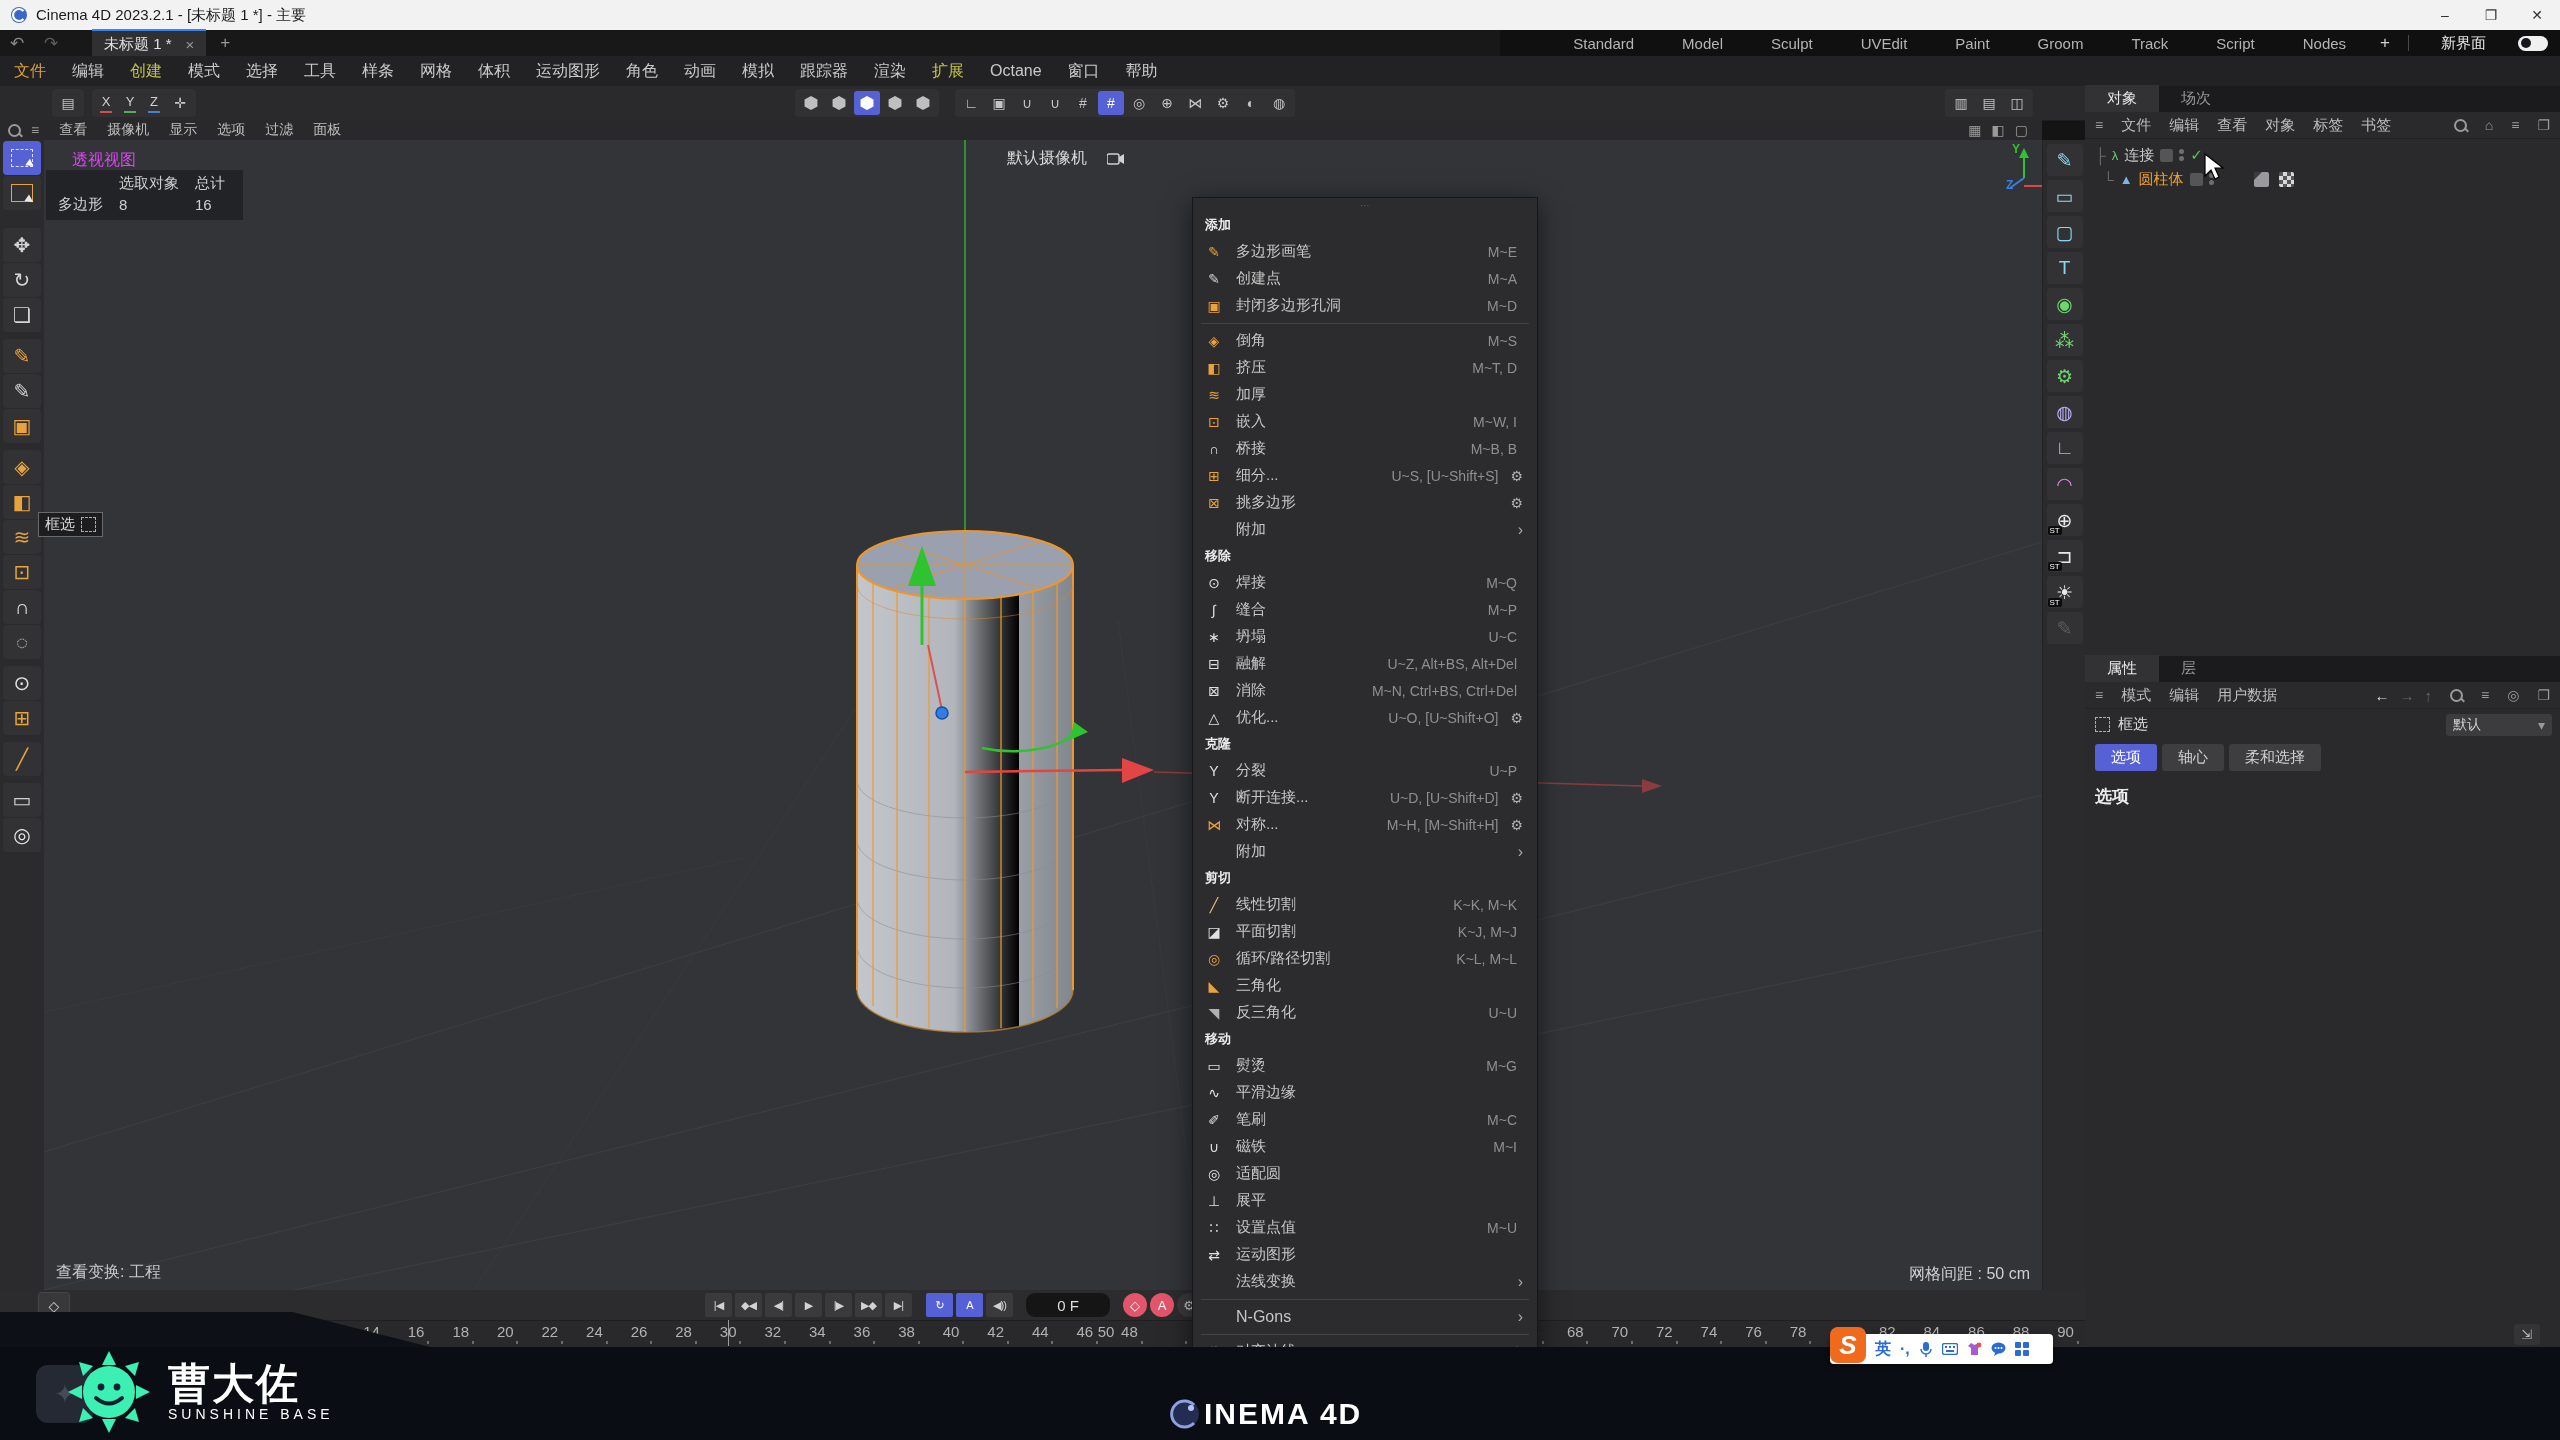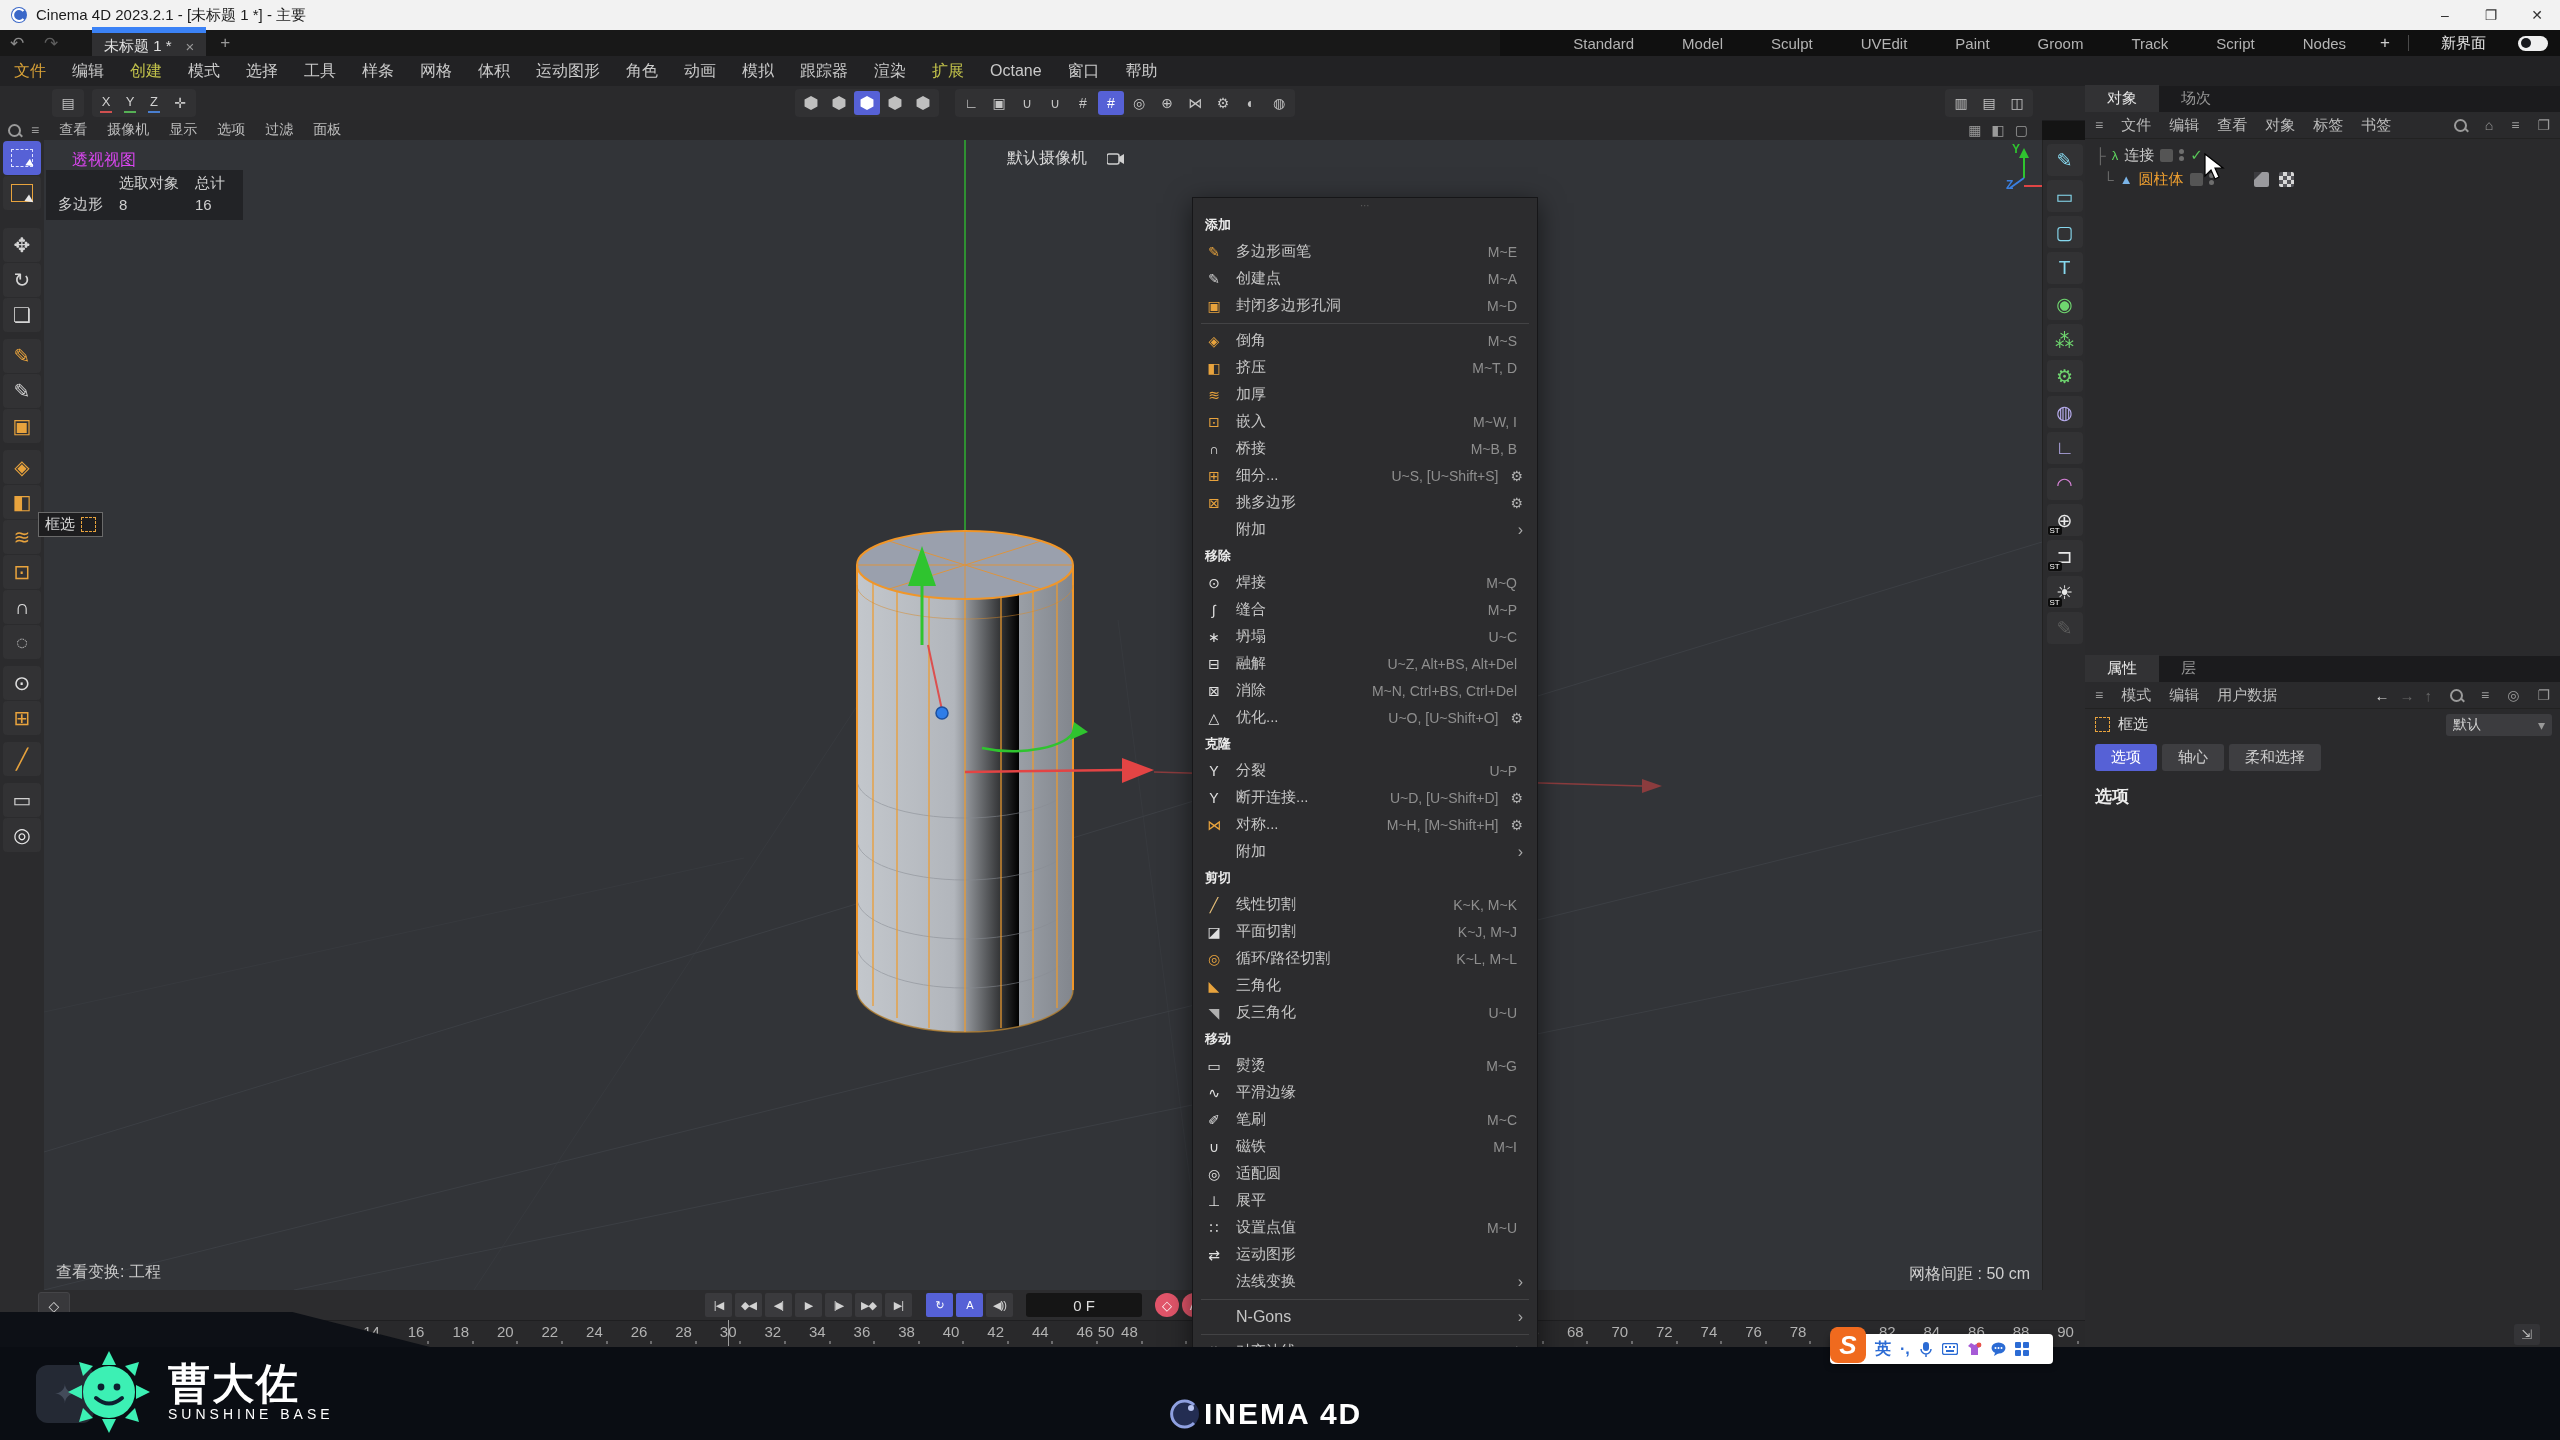--- a/index.html
+++ b/index.html
@@ -7,21 +7,21 @@
        font-family:"Liberation Sans","DejaVu Sans",sans-serif;
        -webkit-font-smoothing:antialiased;color:#c8c8c8;font-size:15px;}
   .abs{position:absolute;}
   
   #titlebar{left:0;top:0;width:2560px;height:30px;background:#f2f2f2;color:#1c1c1c;
             display:flex;align-items:center;padding-left:10px;box-sizing:border-box;font-size:15px;}
   #titlebar .wbtn{position:absolute;top:0;width:46px;height:30px;display:flex;align-items:center;justify-content:center;color:#333;font-size:14px;}
   
   #tabrow{left:0;top:30px;width:2560px;height:26px;background:#181818;display:flex;align-items:center;}
   .histicon{width:34px;text-align:center;font-size:17px;color:#8a8a8a;}
-  #doctab{height:26px;background:#303032;display:flex;align-items:center;padding:0 12px;margin-left:24px;color:#e0e0e0;gap:14px;border-top:6px solid #3b82f6;}
+  #doctab{height:26px;background:#303032;display:flex;align-items:center;padding:0 12px;margin-left:24px;color:#e0e0e0;gap:14px;border-top:2px solid #3b82f6;}
   #addtab{color:#9a9a9a;font-size:17px;margin-left:14px;}
   #layouttabs{position:absolute;left:1500px;top:0;height:26px;width:1060px;display:flex;align-items:center;justify-content:flex-end;gap:0;background:#101010;}
   .ltab{padding:0 24px;color:#b4b4b4;font-size:15px;}
   .ltab-add{color:#cfcfcf;font-size:17px;padding:0 10px;}
   .ltab-div{width:1px;height:16px;background:#4a4a4a;margin:0 8px;}
   #newui-toggle{width:30px;height:15px;border-radius:8px;background:#f0f0f0;margin:0 12px 0 8px;position:relative;}
   #newui-toggle::after{content:"";position:absolute;left:3px;top:2.5px;width:10px;height:10px;border-radius:50%;background:#16181c;}
   
   #menubar{left:0;top:56px;width:2560px;height:30px;background:#222224;display:flex;align-items:center;padding-left:14px;box-sizing:border-box;}
   .mb-item{margin-right:26px;color:#c9c9c9;font-size:16px;}
@@ -106,21 +106,21 @@
   .cm-sep{height:8px;position:relative;}
   .cm-sep::after{content:"";position:absolute;left:8px;right:8px;top:4px;height:1px;background:#434345;}
   
   #timeline{left:0;top:1290px;width:2085px;height:30px;background:#2c2c2e;}
   #ruler{left:0;top:1320px;width:2085px;height:27px;background:#29292b;border-top:1px solid #1f1f21;}
   .rnum{position:absolute;top:2px;font-size:15px;color:#b2b2b2;transform:translateX(-50%);}
   .rtick{position:absolute;top:20px;width:2px;height:3px;background:#6c6c6e;}
   #playcluster{position:absolute;left:705px;top:3px;display:flex;align-items:center;gap:3px;}
   .trbtn{width:27px;height:24px;background:#3a3a3d;border-radius:2px;display:flex;align-items:center;justify-content:center;font-size:11px;color:#d2d2d2;letter-spacing:-1px;}
   .trbtn.blue{background:#5661d6;color:#fff;}
-  #framefield{width:116px;height:24px;background:#151515;border-radius:3px;color:#dcdcdc;display:flex;align-items:center;justify-content:center;font-size:15px;margin:0 10px;}
+  #framefield{width:84px;height:24px;background:#151515;border-radius:9px;color:#dcdcdc;display:flex;align-items:center;justify-content:center;font-size:15px;margin:0 10px;}
   .redbtn{width:24px;height:24px;border-radius:50%;background:#e2556a;color:#fff;display:flex;align-items:center;justify-content:center;font-size:13px;}
   .darkbtn{width:24px;height:24px;border-radius:50%;background:#3a3a3d;color:#cfcfcf;display:flex;align-items:center;justify-content:center;font-size:13px;}
   #tl-diamond{position:absolute;left:38px;top:2px;width:30px;height:26px;background:#38383b;border:1px solid #454548;border-radius:3px;color:#d5d5d5;display:flex;align-items:center;justify-content:center;font-size:14px;}
   #tl-corner{position:absolute;right:20px;top:1324px;width:26px;height:21px;background:#343437;border-radius:3px;color:#bdbdbd;display:flex;align-items:center;justify-content:center;font-size:13px;}
   #ruler-marker{position:absolute;top:1320px;width:1px;height:26px;background:#b9b9b9;opacity:.8;}
   #ruler-shade{left:0;top:1312px;width:430px;height:35px;background:#0d1016;clip-path:polygon(0 0,68% 0,100% 100%,0 100%);z-index:55;}
   
   #footer{left:0;top:1347px;width:2560px;height:93px;background:#0a0d13;z-index:60;}
   #wm-logo{position:absolute;left:36px;top:18px;width:58px;height:58px;background:#3a4150;opacity:.55;border-radius:12px;display:flex;align-items:center;justify-content:center;color:#737f95;font-size:26px;}
   #brand{position:absolute;left:66px;top:2px;display:flex;align-items:center;gap:16px;}

